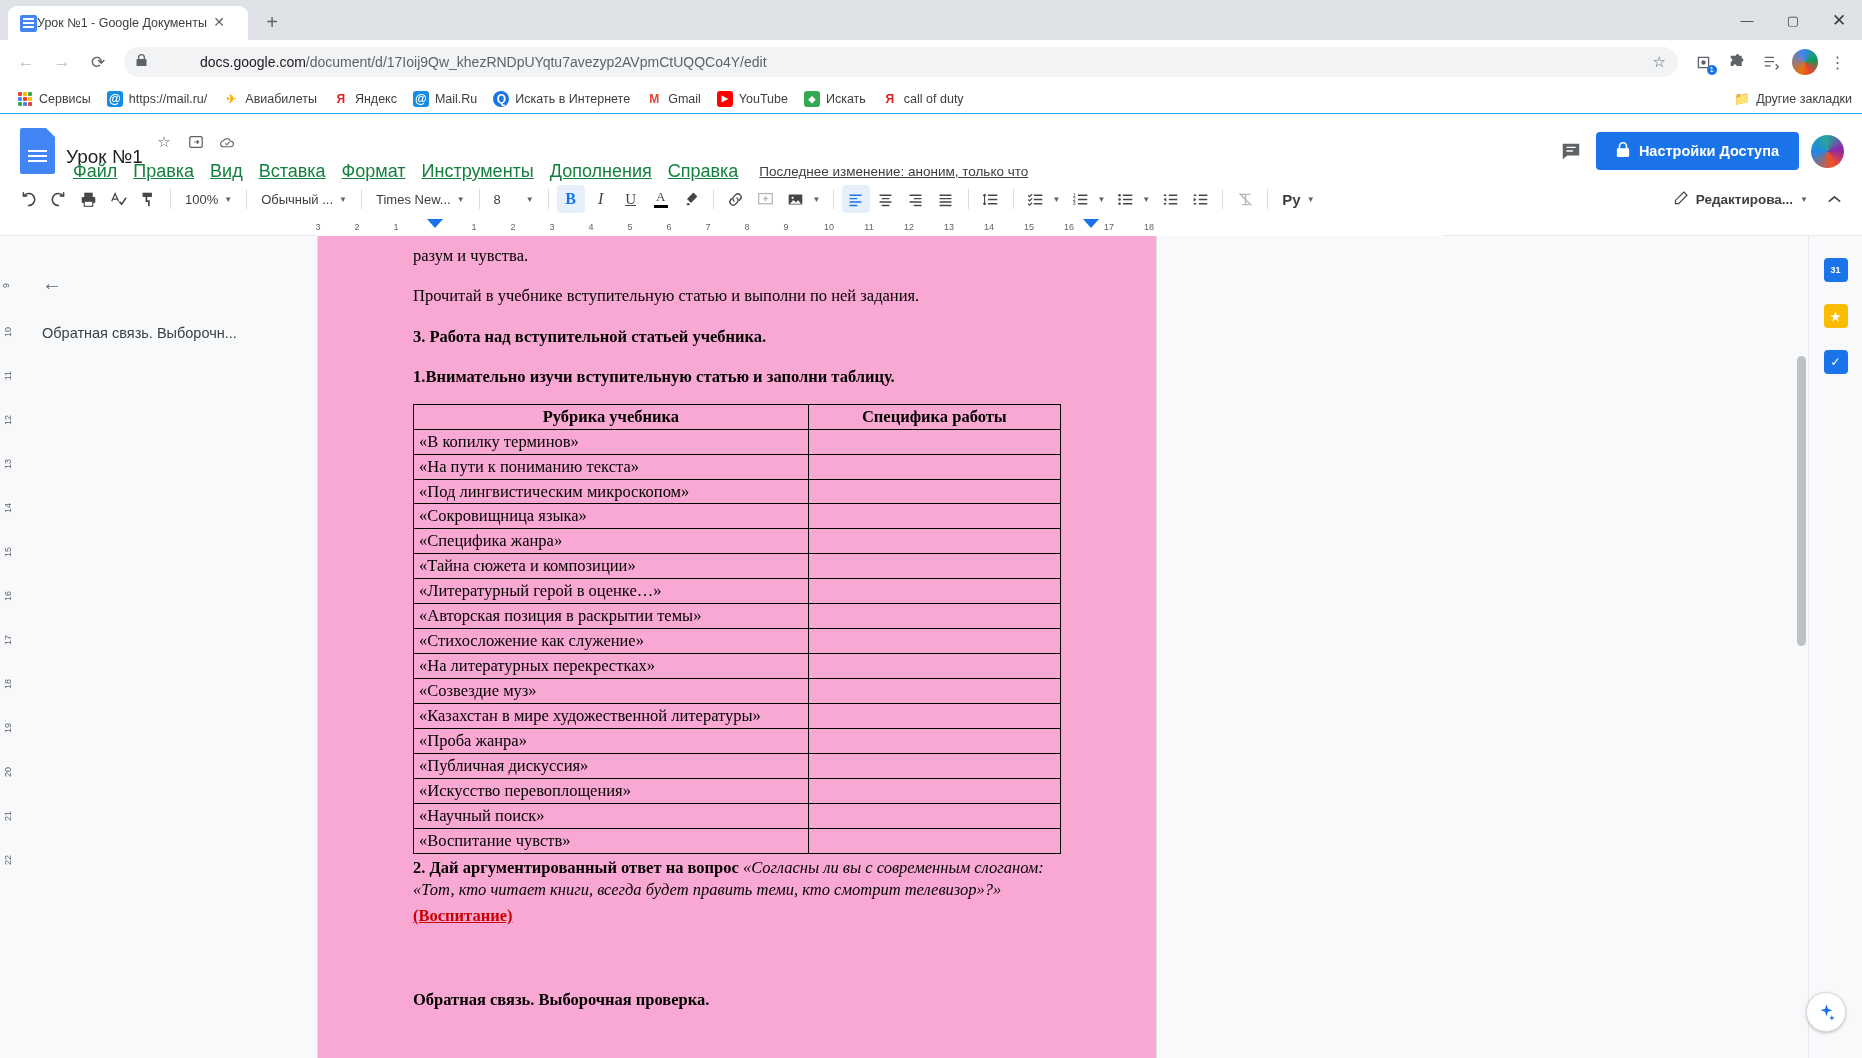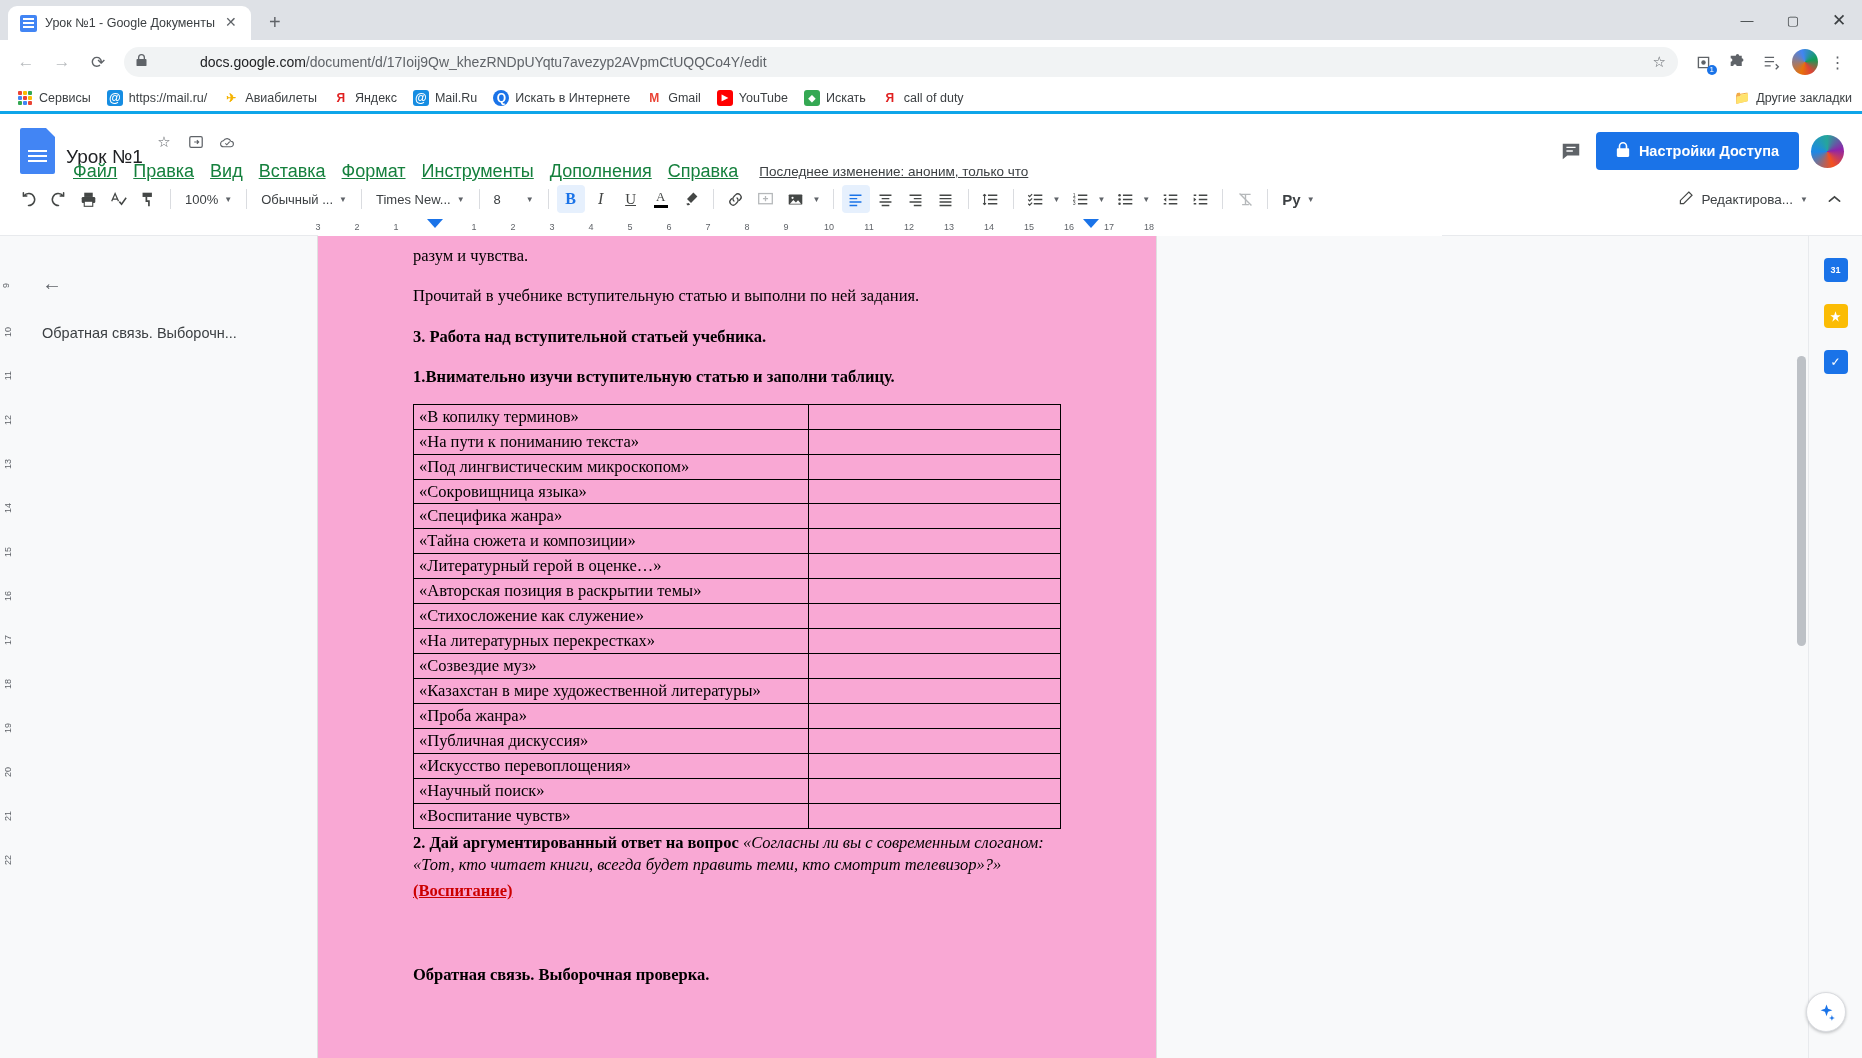--- a/index.html
+++ b/index.html
@@ -12,21 +12,21 @@
   
   .browser { width: 1862px; height: 1058px; display: flex; flex-direction: column; }
 
   .tabstrip {
     height: 40px; background: #dee1e6; display: flex; align-items: flex-end;
     padding-left: 8px; position: relative;
   }
   .tab {
     height: 34px; min-width: 240px; max-width: 260px; background: #fff;
     border-radius: 9px 9px 0 0; display: flex; align-items: center;
-    padding: 0 12px 0 12px; gap: 8px;
+    padding: 0 21px 0 12px; gap: 0;
   }
   .tab-favicon {
     width: 17px; height: 17px; background: #4285f4; border-radius: 2px;
     position: relative; flex: none;
   }
   .tab-favicon::before {
     content: ""; position: absolute; left: 3px; top: 3px; width: 11px; height: 2px;
     background: #fff; box-shadow: 0 4px 0 #fff, 0 8px 0 #fff;
   }
   .tab-title {
@@ -78,21 +78,21 @@
     width: 26px; height: 26px; border-radius: 50%; flex: none; margin: 0 2px;
     background: conic-gradient(from 200deg, #e8710a, #4285f4 40%, #0f9d58 65%, #db4437 85%, #e8710a);
   }
   .menu-dots {
     width: 28px; height: 30px; display: flex; align-items: center; justify-content: center;
     color: #5f6368; font-size: 16px; letter-spacing: 1px; flex: none;
   }
 
   .bookmarks {
     height: 30px; background: #fff; display: flex; align-items: center;
-    padding: 0 10px; gap: 2px; border-bottom: 3px solid #0ea5e9; position: relative;
+    padding: 0 10px; gap: 2px; border-bottom: 1px solid #0ea5e9; position: relative;
   }
   .bm { display: flex; align-items: center; gap: 6px; padding: 4px 7px; border-radius: 4px; }
   .bm-label { font-size: 12.5px; color: #3c4043; white-space: nowrap; }
   .bm-ico { width: 16px; height: 16px; flex: none; display: flex; align-items: center;
             justify-content: center; font-size: 12px; border-radius: 3px; font-weight: 700; }
   .apps-grid { width: 16px; height: 16px; position: relative; }
   .apps-grid i {
     position: absolute; width: 4px; height: 4px; border-radius: 1px; display: block;
   }
   .bm-right { position: absolute; right: 10px; display: flex; align-items: center; gap: 6px; }
@@ -148,21 +148,21 @@
     height: 28px; min-width: 28px; display: flex; align-items: center; justify-content: center;
     color: #444746; font-size: 14px; border-radius: 4px; padding: 0 3px;
   }
   .tbtn.active { background: #e6f0fd; color: #1a73e8; }
   .tsep { width: 1px; height: 20px; background: #dadce0; margin: 0 6px; }
   .tselect {
     height: 28px; display: flex; align-items: center; gap: 6px; padding: 0 6px;
     font-size: 13px; color: #3c4043; border-radius: 4px; white-space: nowrap;
   }
   .caret { font-size: 8px; color: #5f6368; }
-  .tb-right { margin-left: auto; display: flex; align-items: center; gap: 4px; }
+  .tb-right { margin-left: auto; display: flex; align-items: center; gap: 4px; font-weight: bold; }
   .editmode { display: flex; align-items: center; gap: 7px; font-size: 13.5px; color: #3c4043;
               padding: 0 8px; height: 28px; }
 
   
   .ruler {
     height: 18px; background: #fff; position: relative; border-bottom: 1px solid #e8eaed;
   }
   .ruler-inner {
     position: absolute; left: 318px; right: 420px; top: 0; height: 18px; background: #fff;
   }
@@ -641,20 +641,24 @@
         <div class="page-sheet">
 
           <div class="doc-p doc-top-cut">разум и чувства.</div>
           <div class="doc-p">Прочитай в учебнике вступительную статью и выполни по ней задания.</div>
           <div class="doc-p b">3. Работа над вступительной статьей учебника.</div>
           <div class="doc-p b tight">1.Внимательно изучи вступительную статью и заполни таблицу.</div>
 
           <table class="doctable">
             <tbody>
               <tr>
+                <td class="head">Рубрика учебника</td>
+                <td class="head c2">Специфика работы</td>
+              </tr>
+              <tr>
                   <td>«В копилку терминов»</td>
                   <td class="c2"></td>
                 </tr>
               <tr>
                   <td>«На пути к пониманию текста»</td>
                   <td class="c2"></td>
                 </tr>
               <tr>
                   <td>«Под лингвистическим микроскопом»</td>
                   <td class="c2"></td>

